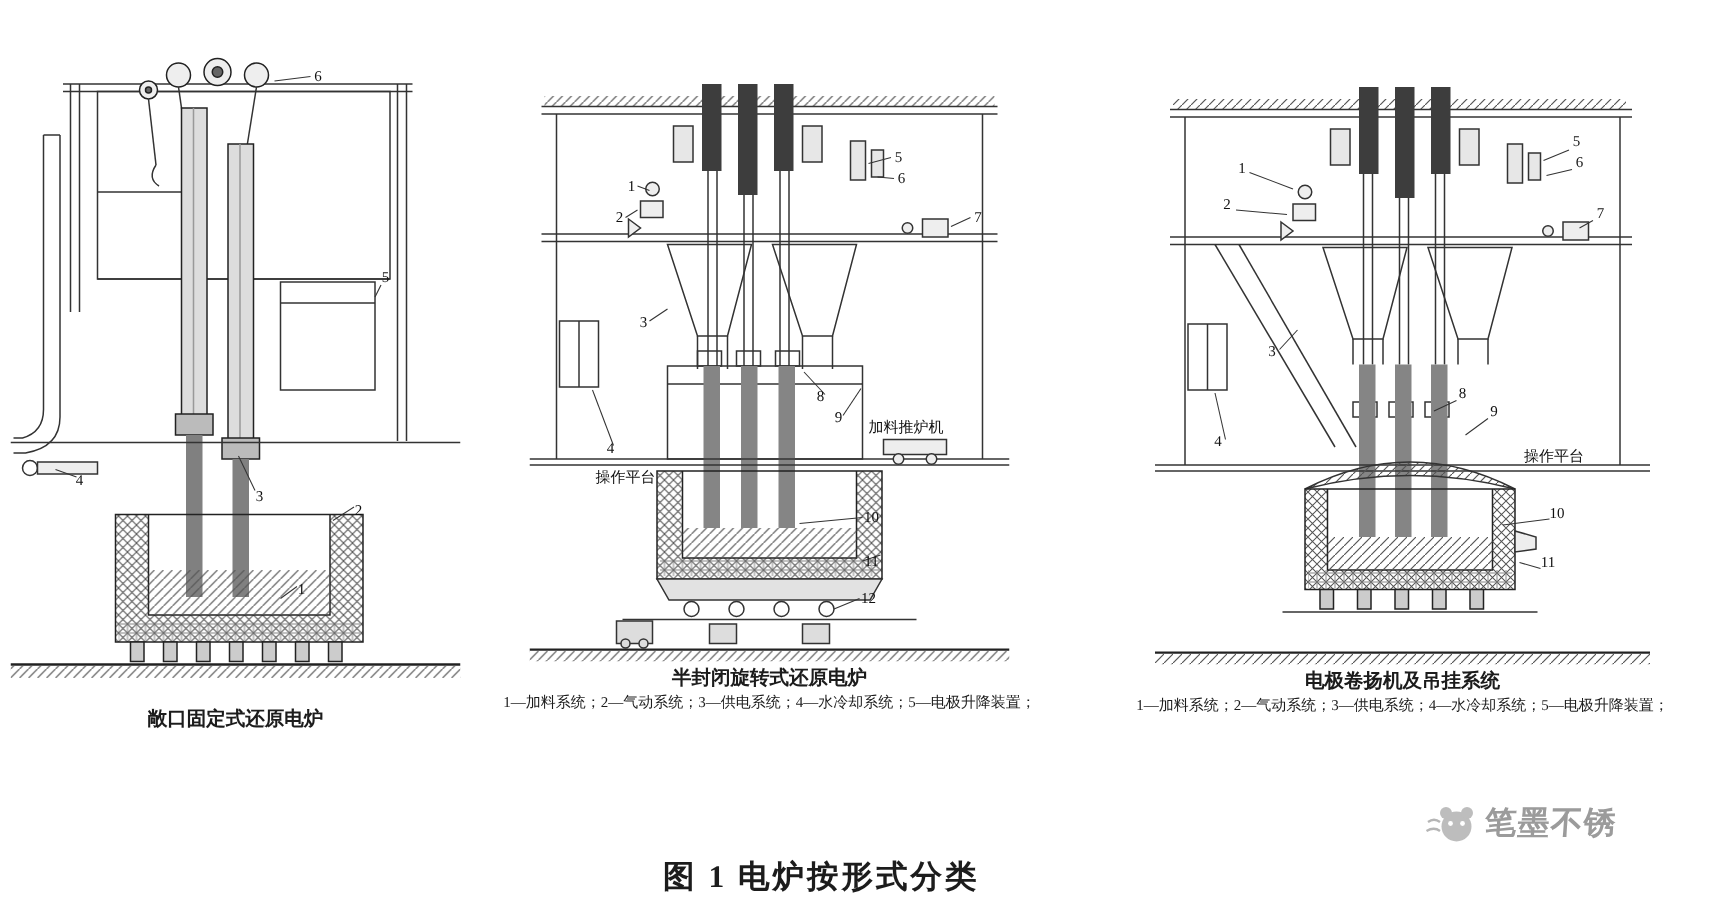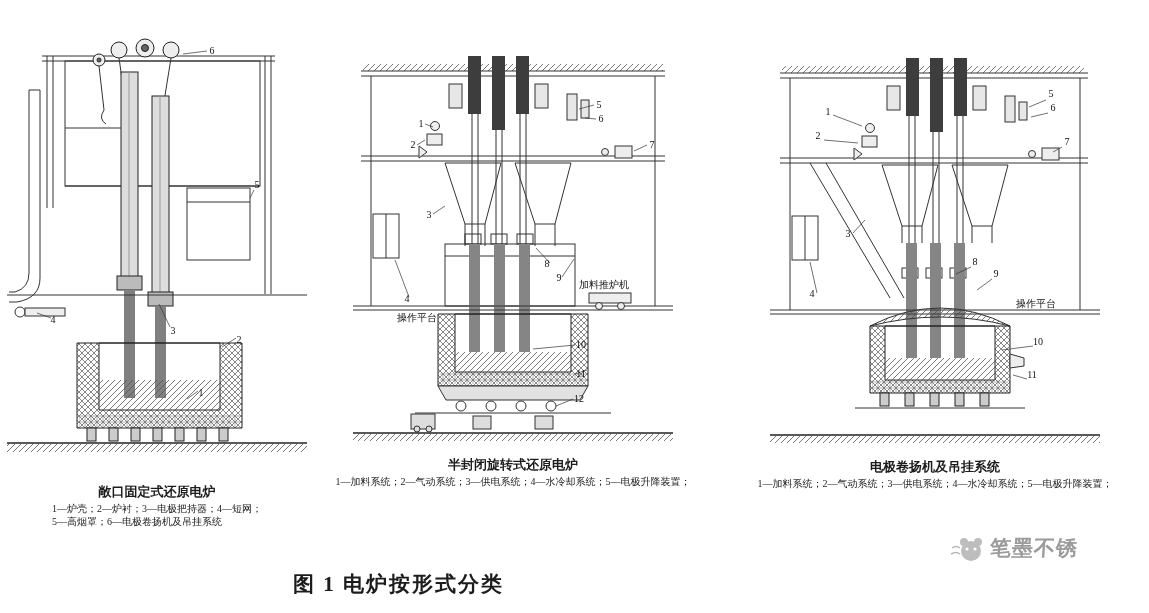--- a/index.html
+++ b/index.html
@@ -6,24 +6,24 @@
   .page{position:relative;width:1149px;height:613px;background:#ffffff;overflow:hidden;
         font-family:"Liberation Serif","DejaVu Serif",serif;color:#1c1c1c;}
   .diagram{position:absolute;display:flex;flex-direction:column;align-items:center;}
   .d-left{left:0;top:38px;width:314px;}
   .d-mid{left:346px;top:56px;width:334px;}
   .d-right{left:735px;top:58px;width:400px;}
   .art{display:block;}
   .d-left  .art{width:300px;height:430px;}
   .d-mid   .art{width:320px;height:385px;}
   .d-right .art{width:330px;height:385px;}
-  .d-title{font-weight:bold;font-size:13px;margin-top:15px;white-space:nowrap;}
-  .d-legend{font-size:10px;line-height:13px;text-align:left;margin-top:1px;}
+  .d-title{font-weight:bold;font-size:13px;margin-top:2px;white-space:nowrap;}
+  .d-legend{font-size:10px;line-height:13px;text-align:right;margin-top:1px;}
   .d-legend div{white-space:nowrap;}
-  .fig-caption{position:absolute;left:293px;top:570px;width:360px;text-align:left;
+  .fig-caption{position:absolute;left:293px;top:570px;width:360px;text-align:right;
                font-size:21px;font-weight:bold;letter-spacing:2px;}
   .watermark{position:absolute;left:950px;top:530px;display:flex;align-items:center;gap:4px;color:#9b9b9b;}
   .wm-text{font-size:21px;font-weight:bold;transform:skewX(-4deg);letter-spacing:1px;}
   svg text{font-family:"Liberation Serif","DejaVu Serif",serif;}
   .callouts text{font-size:10px;fill:#111;text-anchor:middle;}
   .anno{font-size:10px;fill:#111;}
 </style>
 </head>
 <body>
 
@@ -124,24 +124,20 @@
       <g class="callouts">
         <text x="194" y="358">1</text>
         <text x="232" y="305">2</text>
         <text x="166" y="296">3</text>
         <text x="46" y="285">4</text>
         <text x="250" y="150">5</text>
         <text x="205" y="16">6</text>
       </g>
     </svg>
     <div class="d-title">敞口固定式还原电炉</div>
-    <div class="d-legend">
-      <div>1—炉壳；2—炉衬；3—电极把持器；4—短网；</div>
-      <div>5—高烟罩；6—电极卷扬机及吊挂系统</div>
-    </div>
   </section>
 
   <section class="diagram d-mid">
     <svg class="art" viewBox="0 0 320 385">
       <rect x="10" y="8" width="300" height="7" fill="url(#hx)"></rect>
       <g stroke="#333" fill="none">
         <line x1="8" y1="15" x2="312" y2="15"></line>
         <line x1="8" y1="20" x2="312" y2="20"></line>
         <line x1="18" y1="20" x2="18" y2="250"></line>
         <line x1="302" y1="20" x2="302" y2="250"></line>

